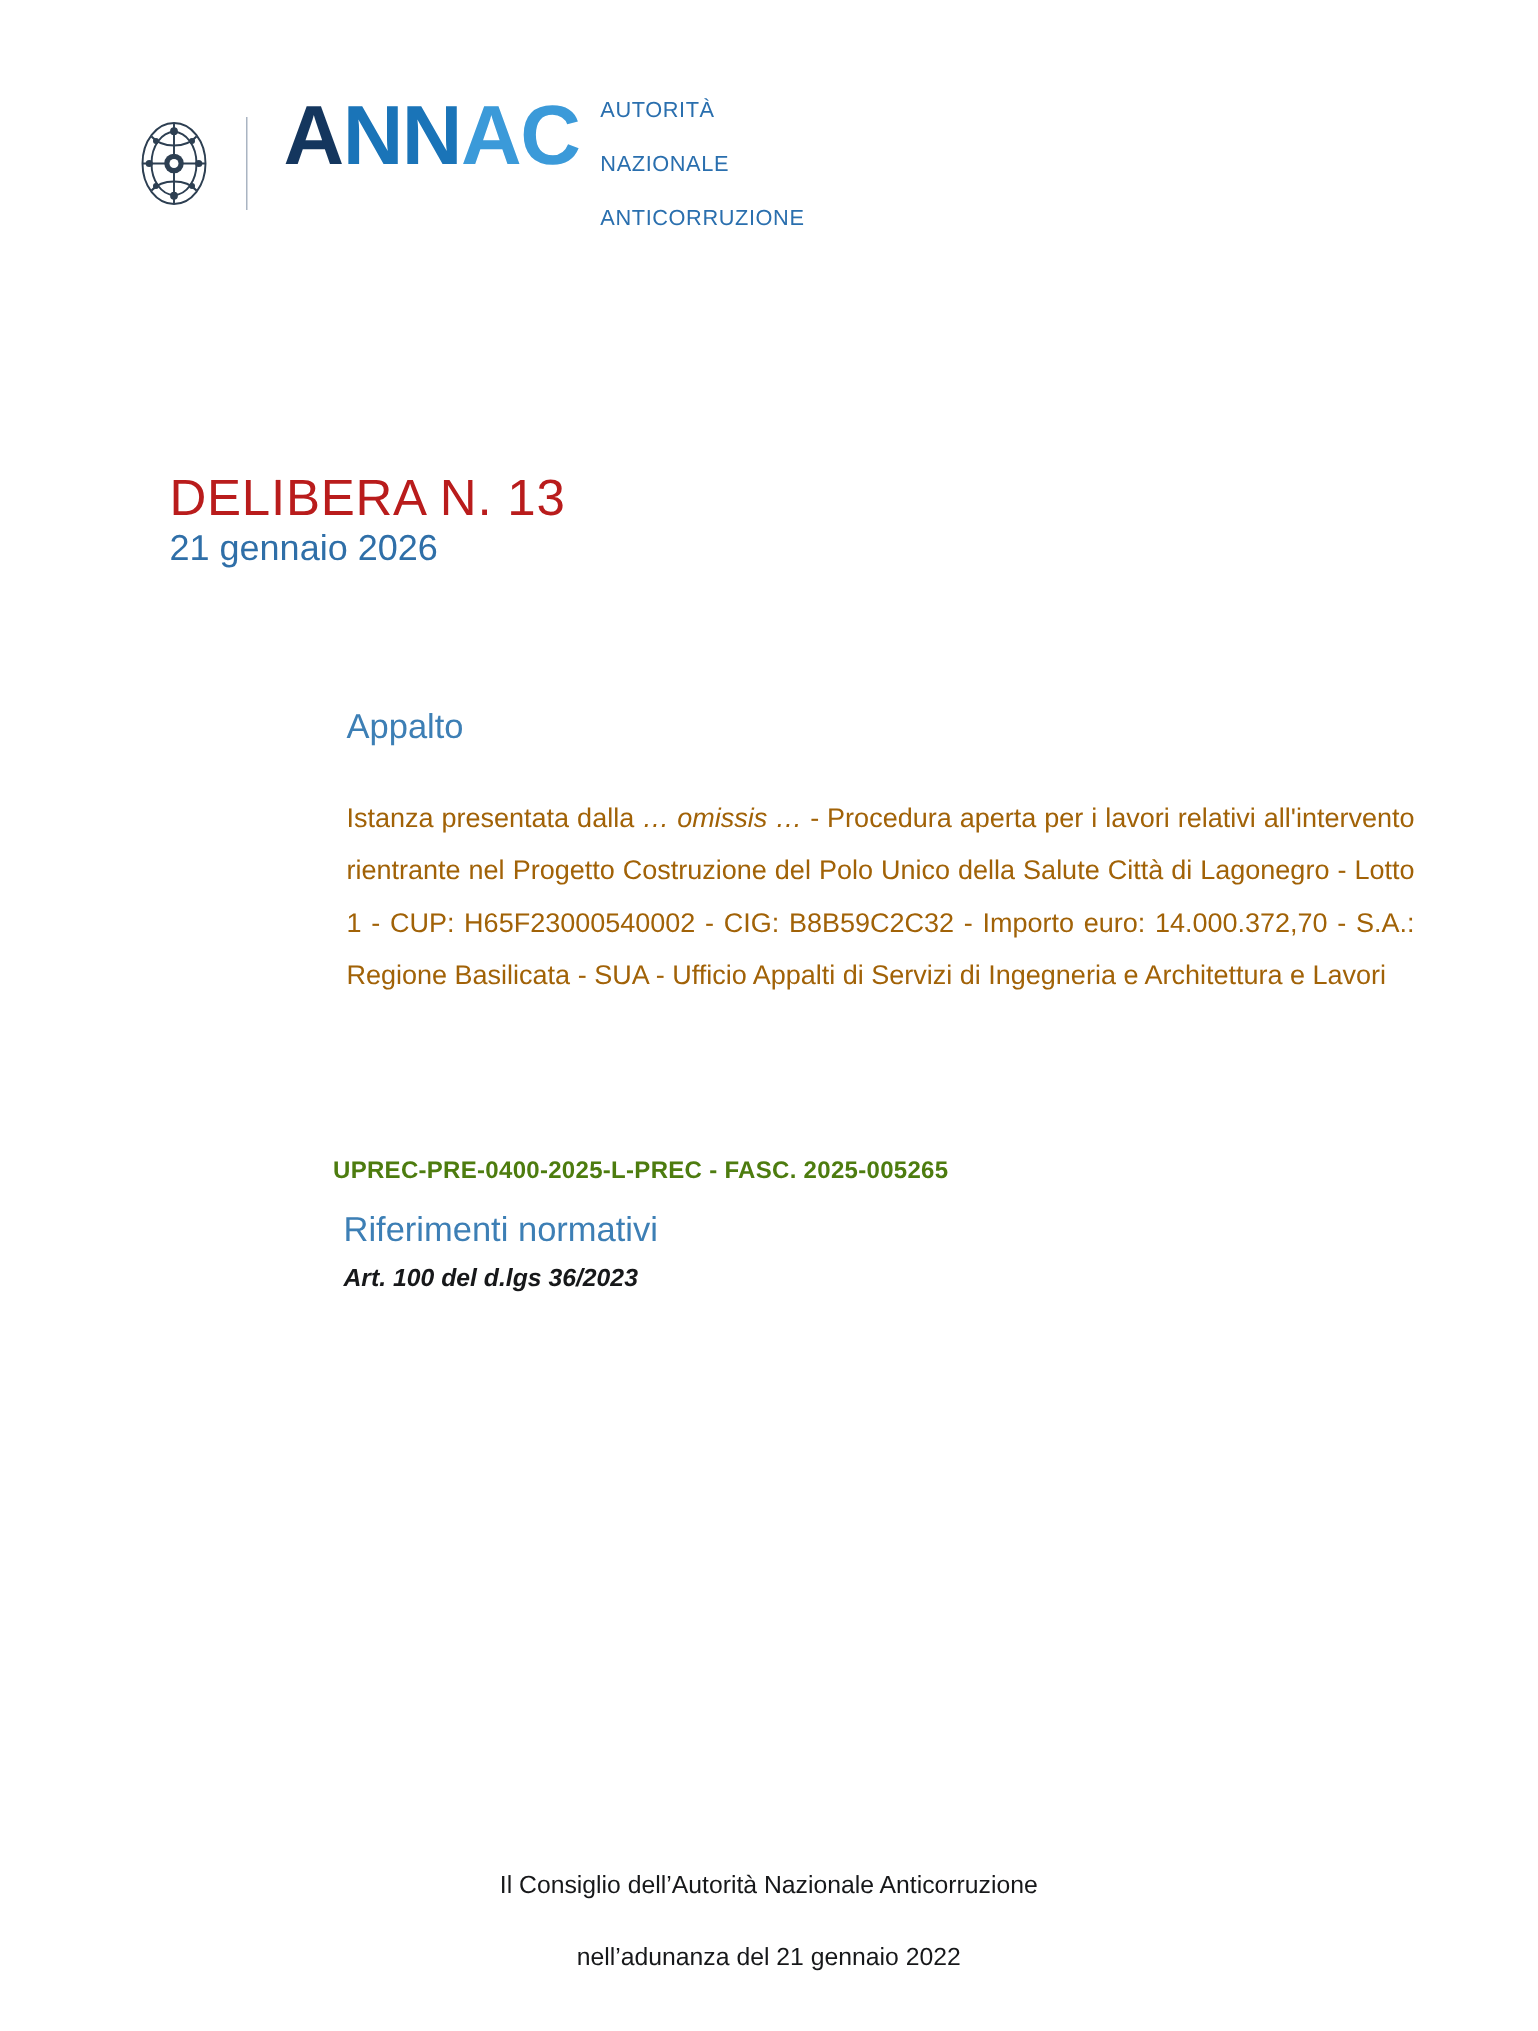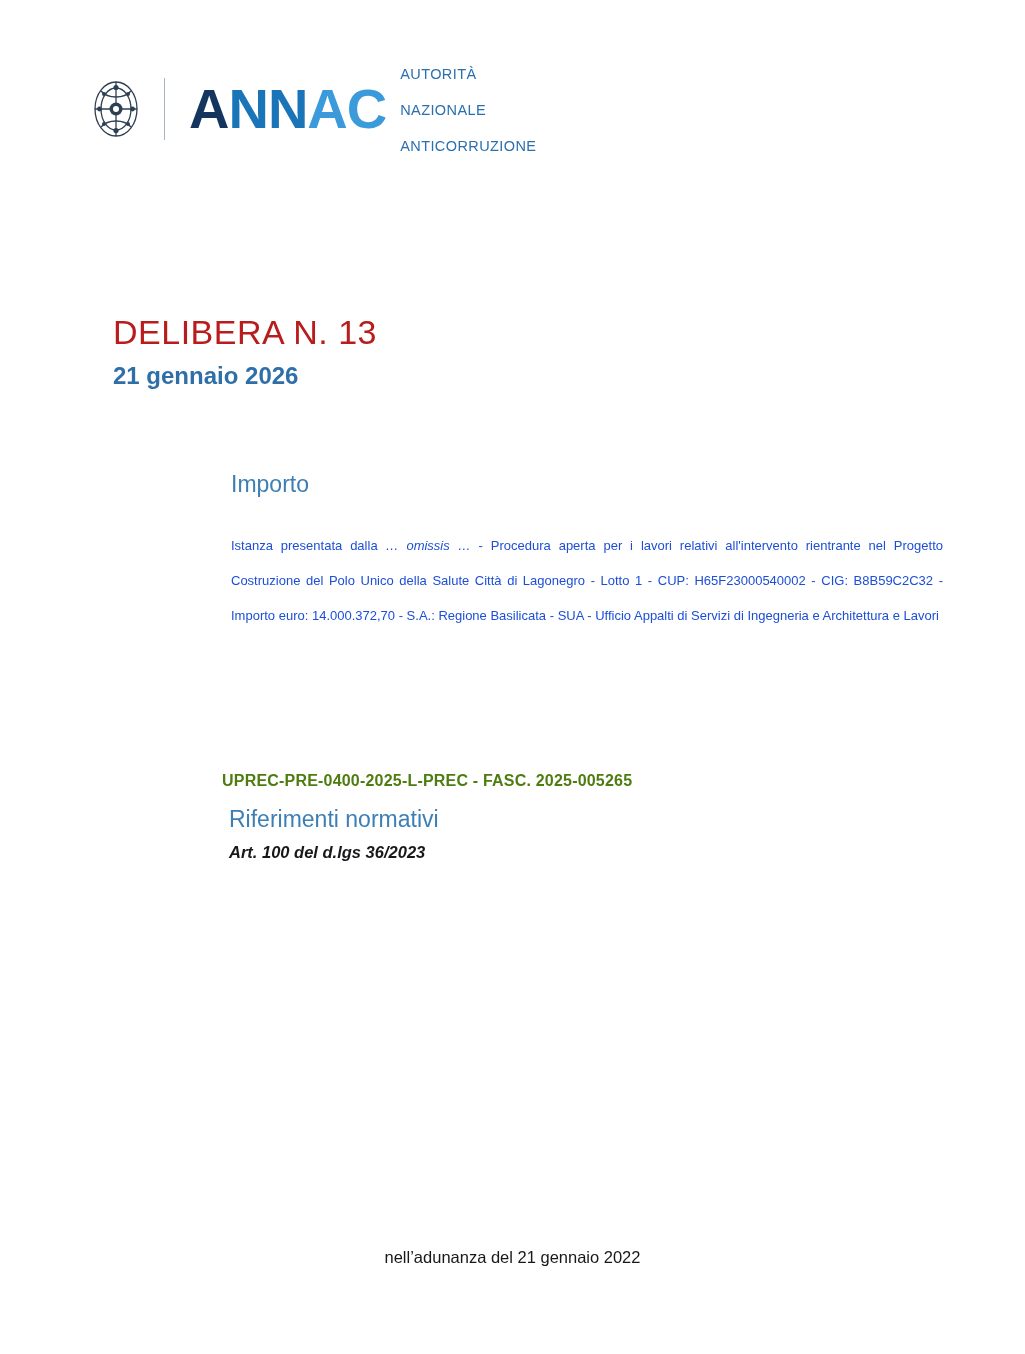--- a/index.html
+++ b/index.html
@@ -39,21 +39,21 @@
   }
   .emblem svg { display: block; }
   .logo-divider {
     width: 1px;
     height: 62px;
     background: #a9b4c2;
     margin: 0 6px 0 2px;
   }
   .wordmark {
     display: flex;
-    align-items: center;
+    align-items: flex-start;
     gap: 14px;
   }
   .annac {
     font-family: "Liberation Sans", sans-serif;
     font-size: 56px;
     line-height: 56px;
     font-weight: 700;
     letter-spacing: -1px;
     color: #0b5fa5;
   }
@@ -83,45 +83,44 @@
     left: 113px;
   }
   .doc-title {
     font-size: 34px;
     line-height: 40px;
     font-weight: 400;
     color: #b91c1c;
     letter-spacing: 0.5px;
   }
   .doc-date {
-    margin-top: 10px;
     font-size: 24px;
     line-height: 28px;
-    font-weight: 700;
+    font-weight: 400;
     color: #2f6fa8;
   }
 
   
   .section-heading {
     font-size: 23px;
     line-height: 28px;
     font-weight: 400;
     color: #3d7fb5;
   }
   .oggetto-wrap {
     position: absolute;
     top: 470px;
     left: 231px;
     width: 712px;
   }
   .oggetto-body {
     margin-top: 30px;
-    font-size: 13px;
+    font-size: 18px;
     line-height: 35px;
-    color: #1d4ed8;
+    color: #a16207;
     text-align: justify;
   }
   .oggetto-body .omissis {
     font-style: italic;
   }
 
   .fasc-code {
     position: absolute;
     top: 772px;
     left: 222px;
@@ -217,29 +216,30 @@
       </div>
     </div>
   </div>
 
   <div class="title-block">
     <div class="doc-title">DELIBERA N. 13</div>
     <div class="doc-date">21 gennaio 2026</div>
   </div>
 
   <div class="oggetto-wrap">
-    <div class="section-heading">Importo</div>
+    <div class="section-heading">Appalto</div>
     <p class="oggetto-body"><span>Istanza presentata dalla </span><span class="omissis">… omissis …</span><span> - Procedura aperta per i lavori relativi all'intervento rientrante nel Progetto Costruzione del Polo Unico della Salute Città di Lagonegro - Lotto 1 - CUP: H65F23000540002 - CIG: B8B59C2C32 - Importo euro: 14.000.372,70 - S.A.: Regione Basilicata - SUA - Ufficio Appalti di Servizi di Ingegneria e Architettura e Lavori</span></p>
   </div>
 
   <div class="fasc-code">UPREC-PRE-0400-2025-L-PREC - FASC. 2025-005265</div>
 
   <div class="rif-wrap">
     <div class="section-heading">Riferimenti normativi</div>
     <div class="rif-body">Art. 100 del d.lgs 36/2023</div>
   </div>
 
 
   <div class="footer">
+    <div>Il Consiglio dell’Autorità Nazionale Anticorruzione</div>
     <div>nell’adunanza del 21 gennaio 2022</div>
   </div>
 
 </div>
 
 </body></html>

